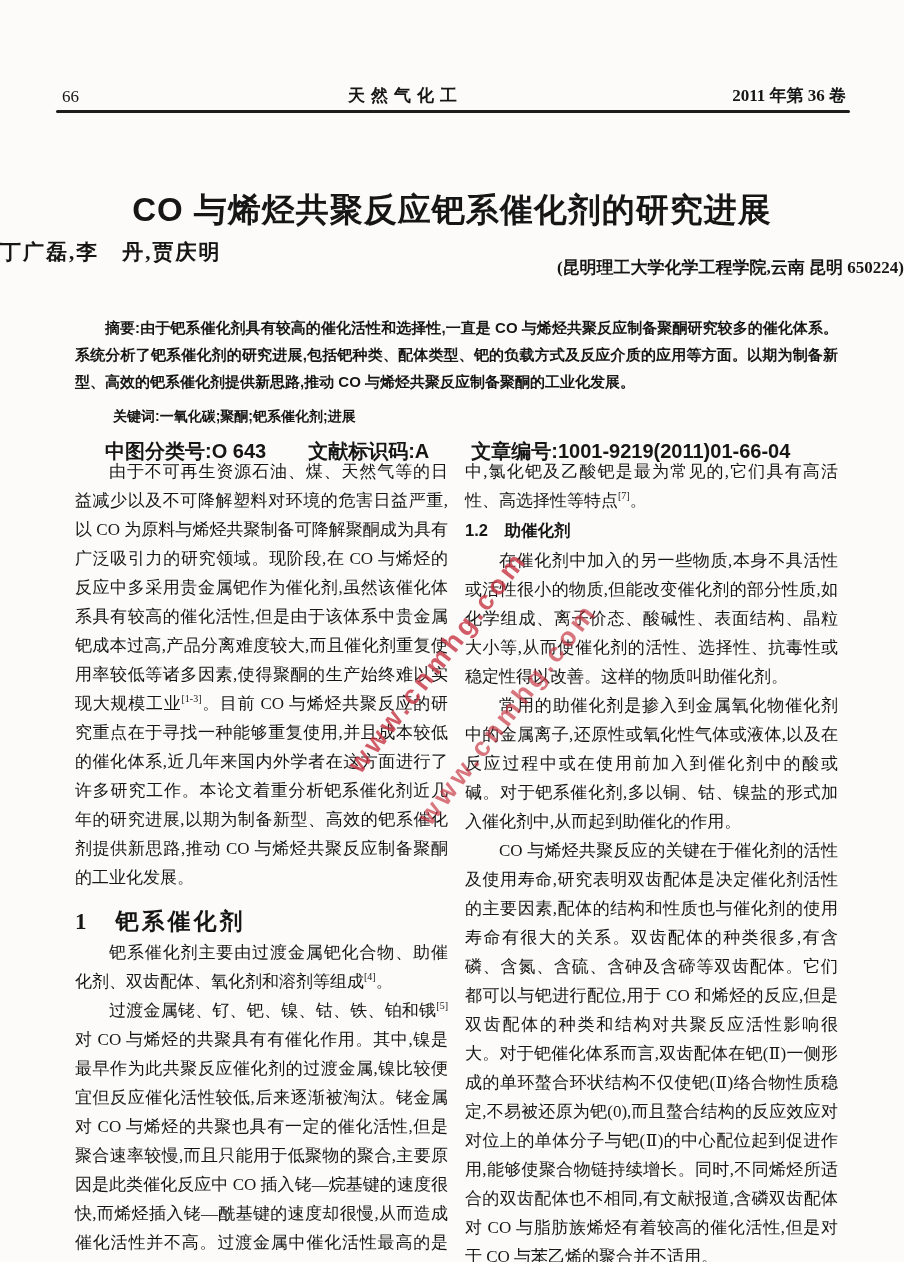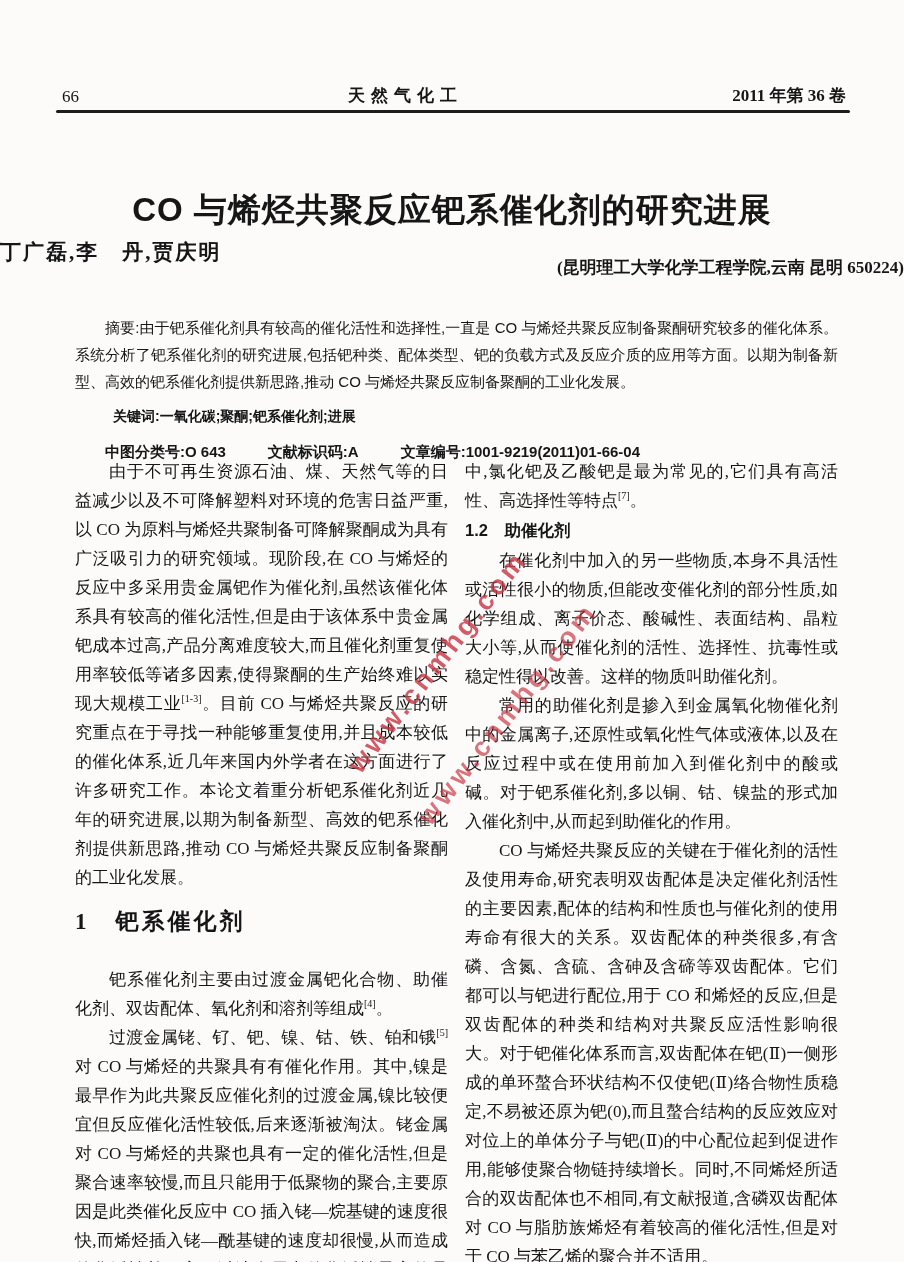--- a/index.html
+++ b/index.html
@@ -37,41 +37,41 @@
   }
   .affiliation{
     position:absolute;top:256px;left:0;right:0;text-align:right;
     font-family:var(--serif);font-size:17px;font-weight:600;
   }
   .meta{
     position:absolute;top:314px;left:75px;width:763px;
     font-family:var(--sans);
   }
   .abstract{
-    margin:0;font-size:15px;font-weight:400;line-height:27px;
+    margin:0;font-size:15px;font-weight:700;line-height:27px;
     text-align:justify;text-indent:2em;
   }
   .keywords{margin:8px;font-size:14px;font-weight:700;line-height:27px;padding-left:30px;}
   .clcline{
-    margin:2px 0 0;font-size:15px;font-weight:700;line-height:27px;
+    margin:2px 0 0;font-size:20px;font-weight:700;line-height:27px;
     padding-left:30px;display:flex;gap:42px;
   }
   
   .columns{
     position:absolute;top:457px;left:75px;right:66px;
     display:flex;gap:17px;
   }
   .col{
     flex:1;min-width:0;font-family:var(--serif);font-size:17px;
     line-height:29px;text-align:justify;font-weight:500;
   }
   .col p{margin:0;text-indent:2em;}
   .col p.blk-p_cont{text-indent:0;}
   .col .blk-h1{
-    margin:14px 0 27px;font-family:var(--serif);font-weight:600;
+    margin:14px 0 0;font-family:var(--serif);font-weight:600;
     font-size:23px;letter-spacing:3px;text-indent:0;line-height:32px;
   }
   .col .blk-h2{
     margin:1px 0;font-family:var(--sans);font-weight:700;
     font-size:16.5px;text-indent:0;line-height:29px;
   }
   sup.ref{font-size:10px;line-height:0;vertical-align:super;}
   
   .wm span{
     position:absolute;white-space:nowrap;

